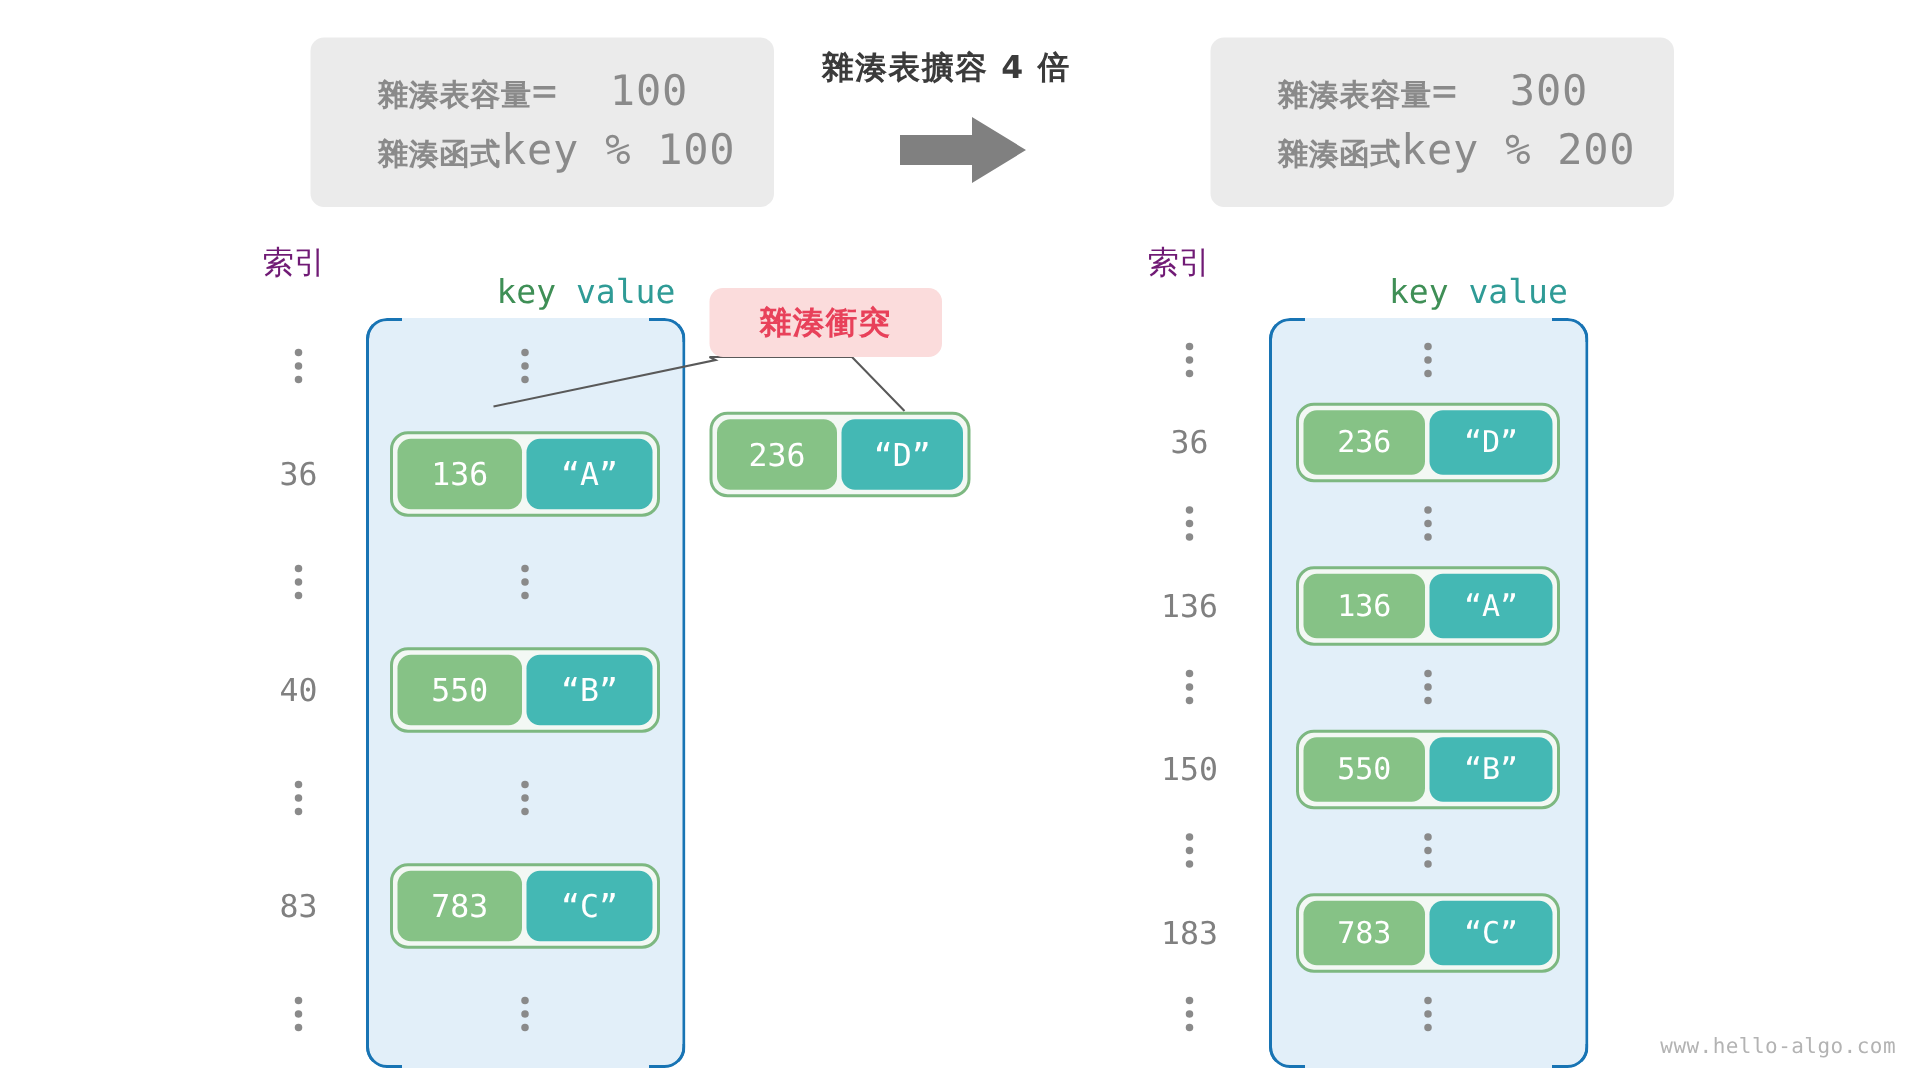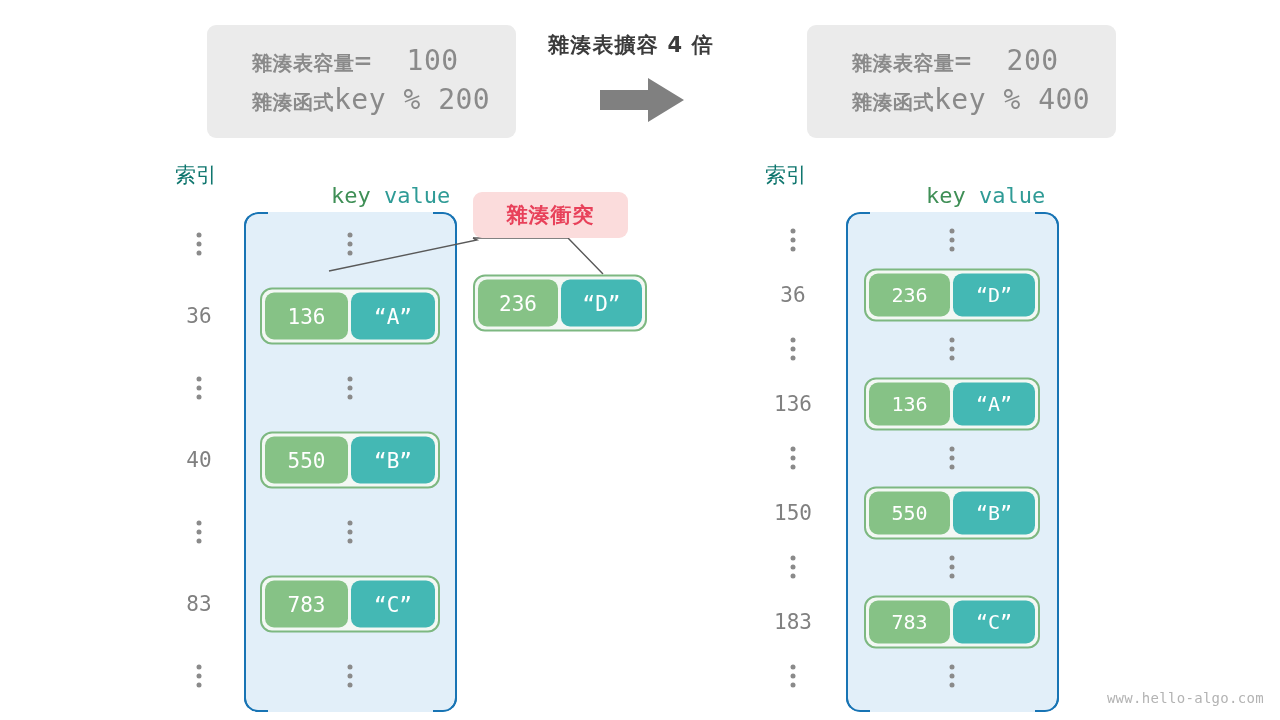--- a/index.html
+++ b/index.html
@@ -72,21 +72,21 @@
     top: 0;
     height: 34px;
     white-space: pre;
     font-size: 22px;
     font-family: "DejaVu Sans Mono", "Liberation Mono", monospace;
   }
   .hdr-index {
     position: absolute;
     font-family: "DejaVu Sans", "Liberation Sans", sans-serif;
     font-size: 21px;
-    color: #0f766e;
+    color: #701a75;
     white-space: pre;
   }
   .hdr-key   { color: #3f8f56; }
   .hdr-value { color: #2f9b96; }
 
   
   .table-body {
     position: absolute;
     background: #e2eff9;
     border: 2px solid #1874b4;
@@ -222,39 +222,39 @@
 </head>
 <body>
 
 <div class="info-box" id="left-info">
   <div class="info-line">
     <span class="info-label">雜湊表容量</span>
     <span class="info-val">=  100</span>
   </div>
   <div class="info-line">
     <span class="info-label">雜湊函式</span>
-    <span class="info-val">key % 200</span>
+    <span class="info-val">key % 100</span>
   </div>
 </div>
 
 <div id="resize-title">雜湊表擴容 4 倍</div>
 <div id="resize-arrow">
   <svg width="84" height="44" viewBox="0 0 84 44">
     <polygon points="0,12 48,12 48,0 84,22 48,44 48,32 0,32" fill="#808080"></polygon>
   </svg>
 </div>
 
 <div class="info-box" id="right-info">
   <div class="info-line">
     <span class="info-label">雜湊表容量</span>
-    <span class="info-val">=  200</span>
+    <span class="info-val">=  300</span>
   </div>
   <div class="info-line">
     <span class="info-label">雜湊函式</span>
-    <span class="info-val">key % 400</span>
+    <span class="info-val">key % 200</span>
   </div>
 </div>
 
 <div class="panel" id="left-panel" style="left:166px; top:146px; width:300px; height:555px;">
   <div class="col-headers" style="left:112px;">
     <span class="hdr-key">key</span><span class="hdr-key"> </span><span class="hdr-value">value</span>
   </div>
   <div class="hdr-index" style="left:9px; top:3px;">索引</div>
 
   <div class="table-body" id="left-table-body" style="left:78px; top:54px; width:213px; height:500px;"></div>

